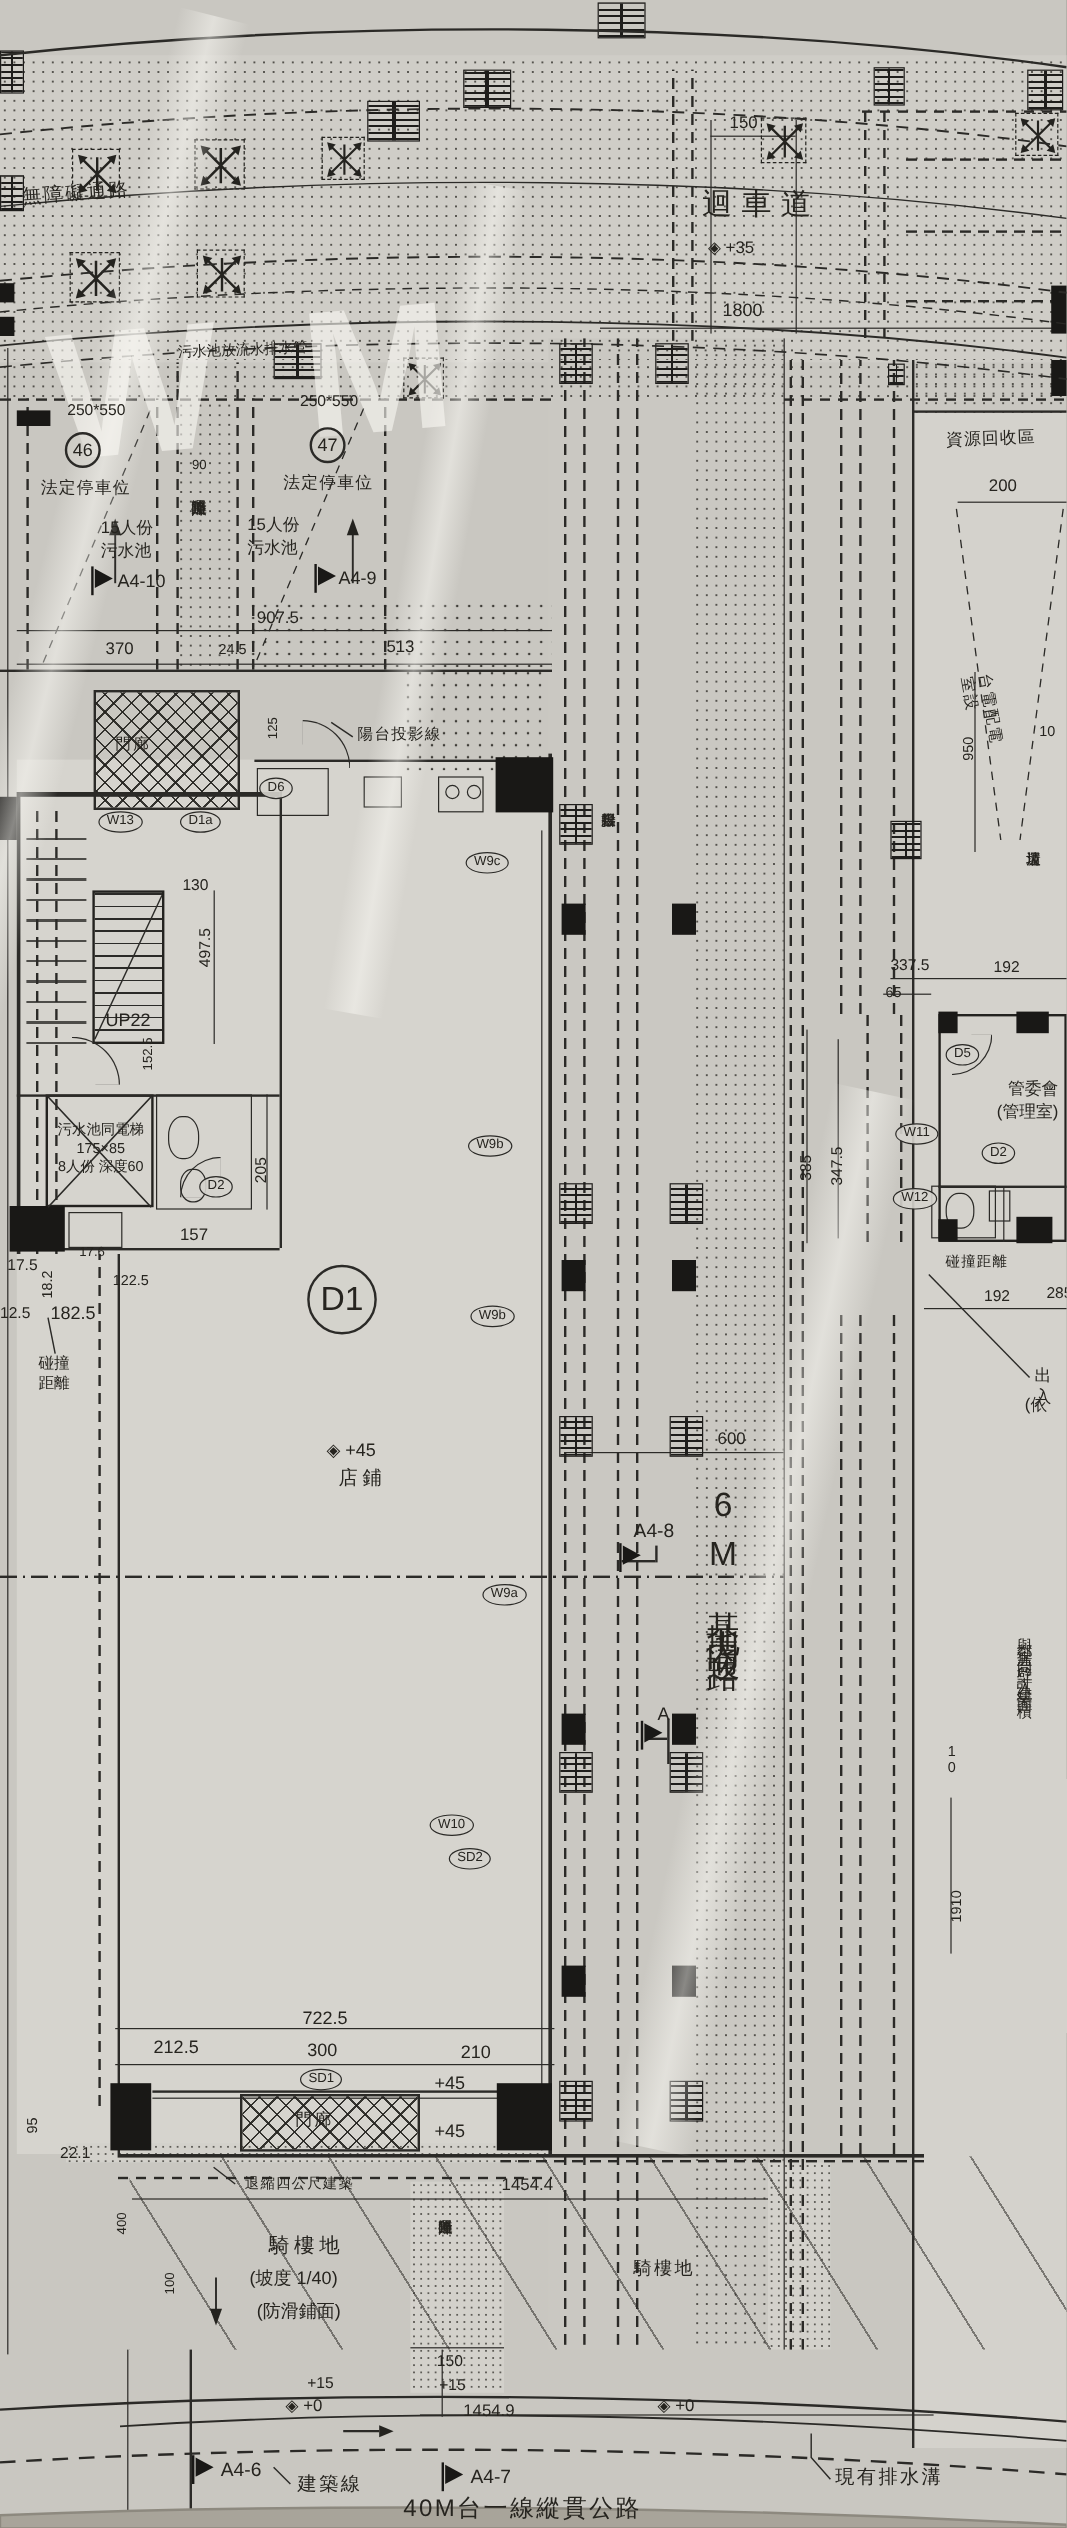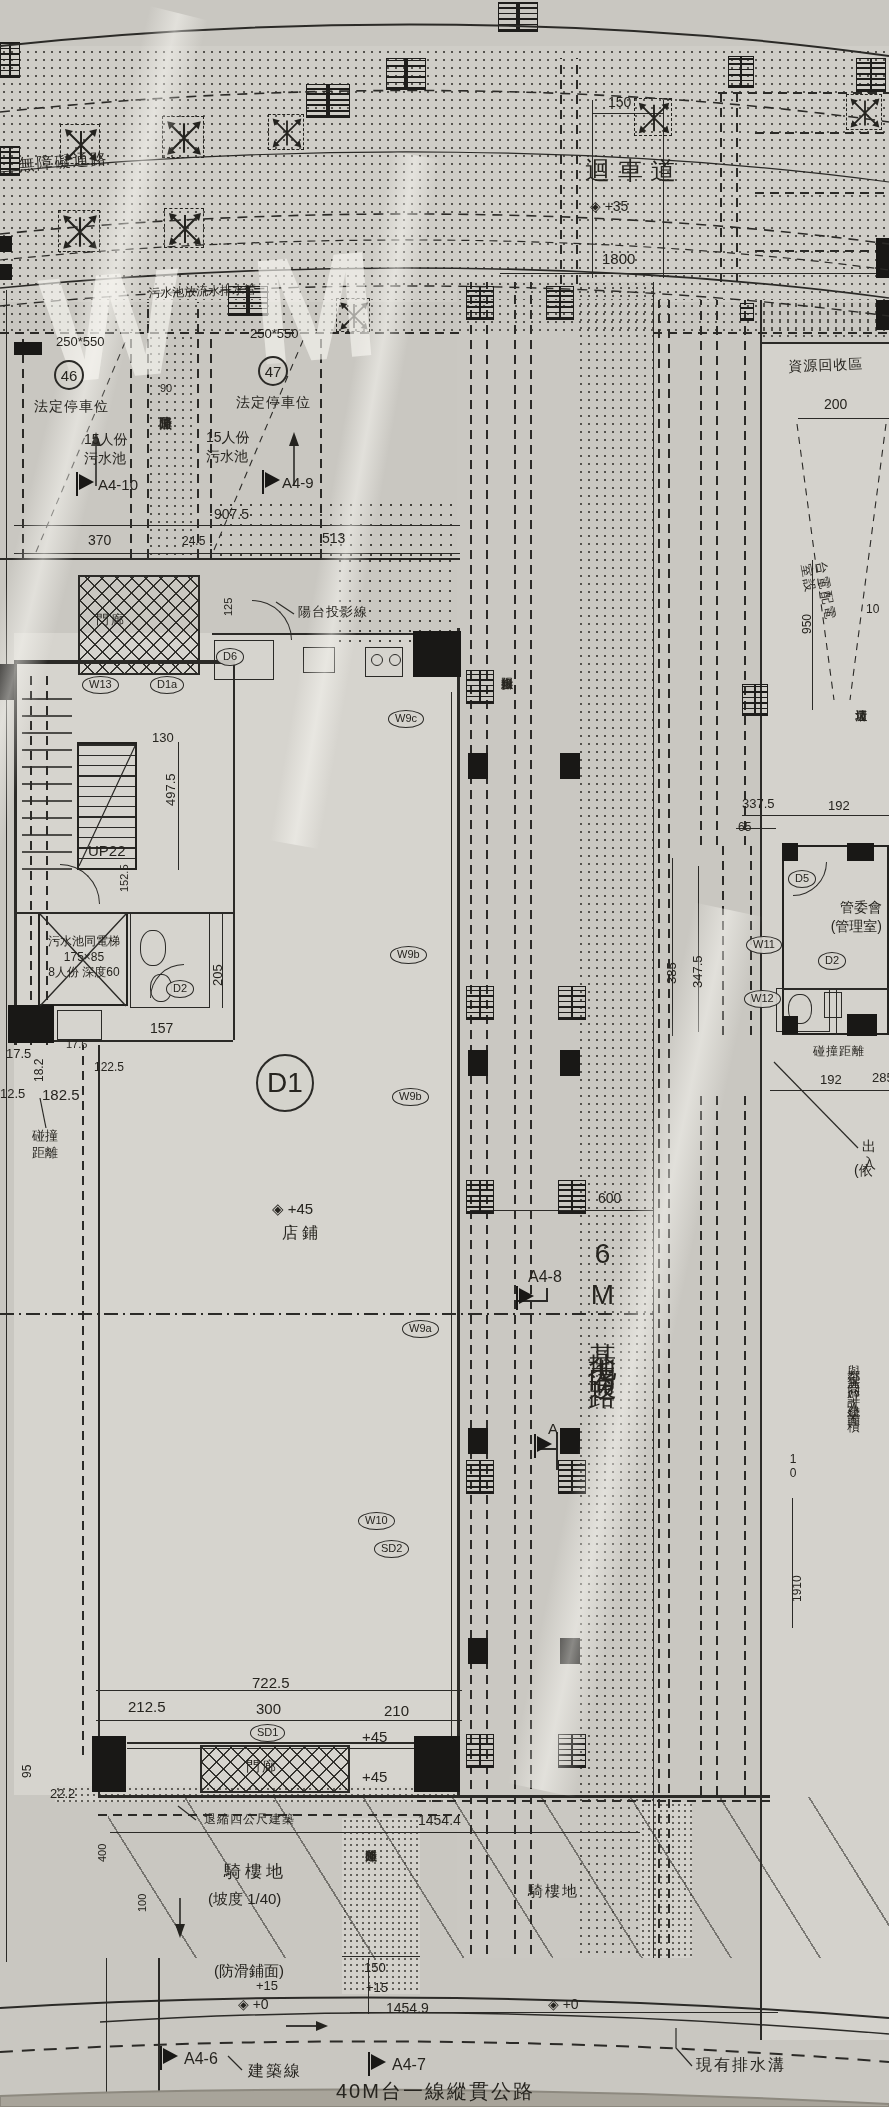--- a/index.html
+++ b/index.html
@@ -400,44 +400,44 @@
     <div class="lbl" style="left: 866px; top: 602px; font-size: 12px;">10</div>
     <div class="lbl" style="left: 828px; top: 560px; font-size: 13px; letter-spacing: 2px; transform: rotate(80deg);">台電配電室設</div>
     <div class="lbl" style="left: 854px; top: 700px; font-size: 12px; writing-mode: vertical-rl; text-orientation: upright;">垃圾清運</div>
     <div class="lbl" style="left: 742px; top: 796px; font-size: 13px;">337.5</div>
     <div class="lbl" style="left: 828px; top: 798px; font-size: 13px;">192</div>
     <div class="lbl" style="left: 738px; top: 820px; font-size: 12px;">65</div>
     <div class="lbl" style="left: 664px; top: 984px; font-size: 13px; transform: rotate(-90deg);">385</div>
     <div class="lbl" style="left: 690px; top: 988px; font-size: 13px; transform: rotate(-90deg);">347.5</div>
     <div class="lbl" style="left: 794px; top: 898px; font-size: 14px; width: 88px; text-align: right; line-height: 1.35;">管委會
 (管理室)</div>
-    <div class="lbl" style="left: 788px; top: 1044px; font-size: 12px; letter-spacing: 1px; margin-left: 25px;">碰撞距離</div>
+    <div class="lbl" style="left: 788px; top: 1044px; font-size: 12px; letter-spacing: 1px;">碰撞距離</div>
     <div class="lbl" style="left: 820px; top: 1072px; font-size: 13px;">192</div>
     <div class="lbl" style="left: 872px; top: 1070px; font-size: 13px;">285</div>
     <div class="lbl" style="left: 862px; top: 1138px; font-size: 14px;">出入</div>
     <div class="lbl" style="left: 854px; top: 1162px; font-size: 14px;">(依</div>
     <div class="lbl" style="left: 846px; top: 1354px; font-size: 13px; letter-spacing: 5px; writing-mode: vertical-rl; text-orientation: upright;">與鄰房共同壁計入建築面積</div>
     <div class="lbl" style="left: 786px; top: 1452px; font-size: 12px; writing-mode: vertical-rl; text-orientation: upright;">10</div>
     <div class="lbl" style="left: 790px; top: 1602px; font-size: 12px; transform: rotate(-90deg);">1910</div>
     <div class="lbl" style="left: 252px; top: 1674px; font-size: 15px;">722.5</div>
     <div class="lbl" style="left: 128px; top: 1698px; font-size: 15px;">212.5</div>
     <div class="lbl" style="left: 256px; top: 1700px; font-size: 15px;">300</div>
     <div class="lbl" style="left: 384px; top: 1702px; font-size: 15px;">210</div>
     <div class="lbl" style="left: 362px; top: 1728px; font-size: 15px;">+45</div>
     <div class="lbl" style="left: 362px; top: 1768px; font-size: 15px;">+45</div>
     <div class="lbl" style="left: 246px; top: 1758px; font-size: 14px; letter-spacing: 2px;">門廊</div>
     <div class="lbl" style="left: 20px; top: 1778px; font-size: 12px; transform: rotate(-90deg);">95</div>
-    <div class="lbl" style="left: 50px; top: 1786px; font-size: 13px;">22.2</div>
+    <div class="lbl" style="left: 50px; top: 1786px; font-size: 13px;">22.1</div>
     <div class="lbl" style="left: 204px; top: 1812px; font-size: 12px; letter-spacing: 1px;">退縮四公尺建築</div>
     <div class="lbl" style="left: 418px; top: 1812px; font-size: 14px;">1454.4</div>
     <div class="lbl" style="left: 96px; top: 1862px; font-size: 11px; transform: rotate(-90deg);">400</div>
     <div class="lbl" style="left: 136px; top: 1912px; font-size: 11px; transform: rotate(-90deg);">100</div>
     <div class="lbl" style="left: 224px; top: 1862px; font-size: 17px; letter-spacing: 4px;">騎樓地</div>
     <div class="lbl" style="left: 208px; top: 1890px; font-size: 15px;">(坡度 1/40)</div>
-    <div class="lbl" style="left: 214px; top: 1918px; font-size: 15px; margin-top: 44px;">(防滑鋪面)</div>
+    <div class="lbl" style="left: 214px; top: 1918px; font-size: 15px;">(防滑鋪面)</div>
     <div class="lbl" style="left: 364px; top: 1840px; font-size: 12px; writing-mode: vertical-rl; text-orientation: upright;">無障礙通路</div>
     <div class="lbl" style="left: 364px; top: 1960px; font-size: 13px;">150</div>
     <div class="lbl" style="left: 366px; top: 1980px; font-size: 13px;">+15</div>
     <div class="lbl" style="left: 256px; top: 1978px; font-size: 13px;">+15</div>
     <div class="lbl" style="left: 528px; top: 1882px; font-size: 15px; letter-spacing: 2px;">騎樓地</div>
     <div class="lbl" style="left: 238px; top: 1996px; font-size: 14px;">◈ +0</div>
     <div class="lbl" style="left: 386px; top: 2000px; font-size: 14px;">1454.9</div>
     <div class="lbl" style="left: 548px; top: 1996px; font-size: 14px;">◈ +0</div>
     <div class="lbl" style="left: 184px; top: 2050px; font-size: 16px;">A4-6</div>
     <div class="lbl" style="left: 248px; top: 2062px; font-size: 16px; letter-spacing: 2px;">建築線</div>

